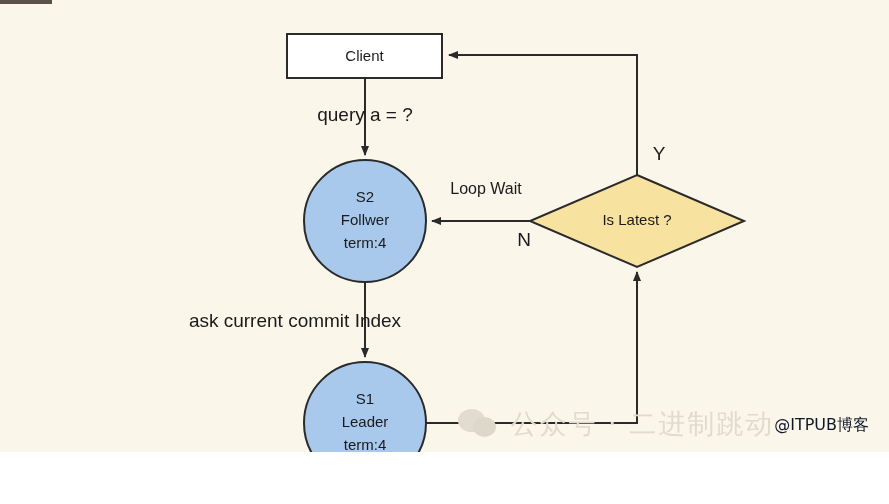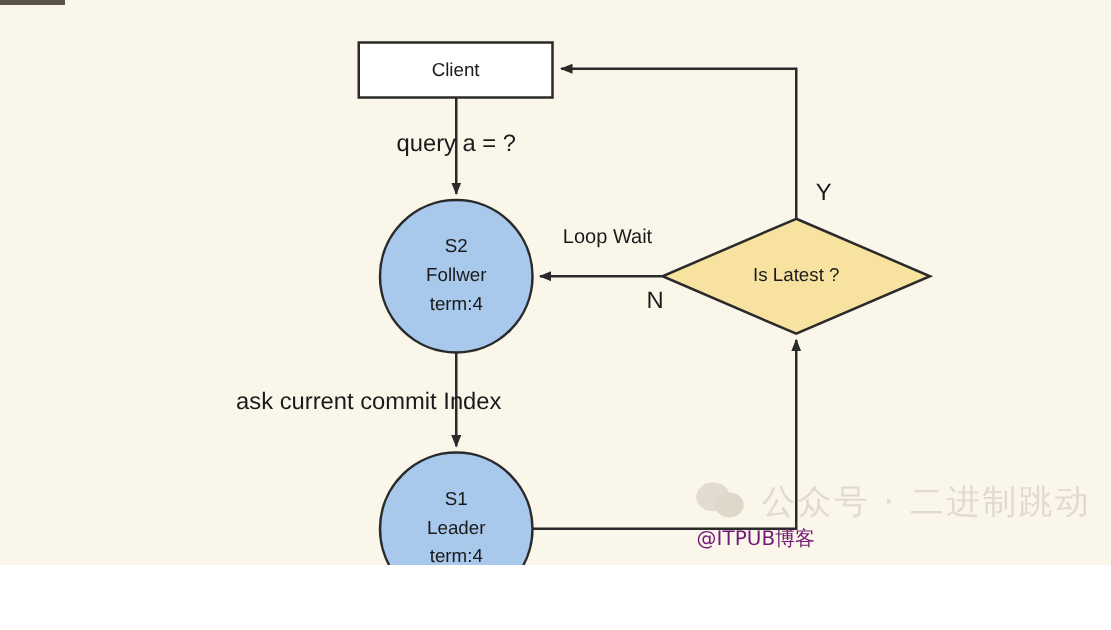--- a/index.html
+++ b/index.html
@@ -61,22 +61,22 @@
   .edge-line {
     stroke: #2a2a2a;
     stroke-width: 2;
     fill: none;
   }
   #watermark {
     position: absolute;
     right: 16px;
     bottom: 10px;
     display: flex;
-    flex-direction: column;
-    align-items: flex-start;
+    flex-direction: row;
+    align-items: center;
     pointer-events: none;
   }
   #wm-main {
     display: flex;
     align-items: center;
     gap: 12px;
   }
   #wm-icon {
     width: 40px;
     height: 30px;
@@ -103,21 +103,21 @@
   #wm-text {
     font-family: "DejaVu Sans", sans-serif;
     font-size: 27px;
     color: #e0dac e;
     color: #e1dbcf;
     letter-spacing: 2px;
   }
   #wm-sub {
     font-family: "DejaVu Sans", sans-serif;
     font-size: 16px;
-    color: #701a75;
+    color: #0f172a;
     margin-top: 2px;
     margin-right: 4px;
   }
 </style>
 </head>
 <body>
 
 <div id="canvas">
 
   <div id="topbar"></div>

